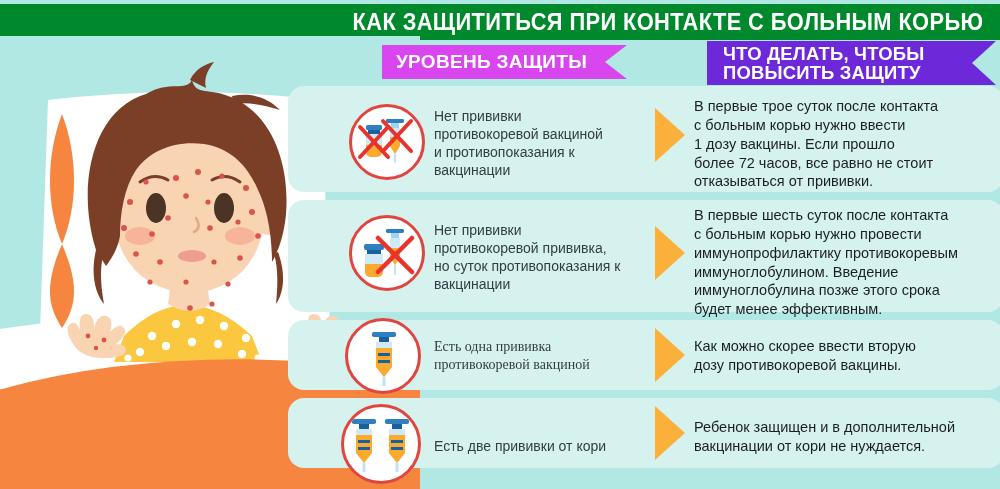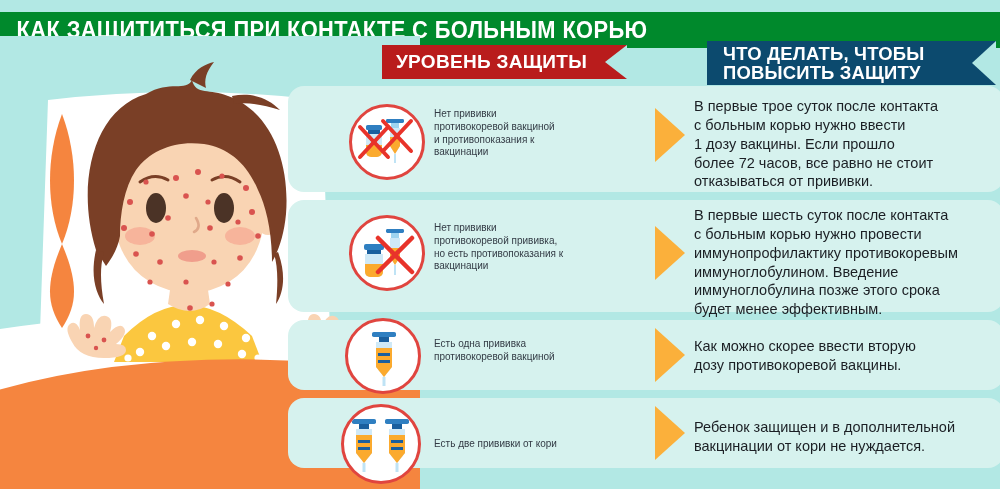--- a/index.html
+++ b/index.html
@@ -14,27 +14,27 @@
     position: relative;
     width: 1000px;
     height: 489px;
     overflow: hidden;
     background: #b2e8e4;
   }
 
   
   .header-bar {
     position: absolute;
-    left: 0; top: 12px;
+    left: 0; top: 4px;
     width: 1000px;
     height: 36px;
     background: #00892c;
     display: flex;
     align-items: center;
-    justify-content: flex-start;
+    justify-content: flex-end;
   }
   .header-title {
     color: #ffffff;
     font-size: 23px;
     font-weight: bold;
     letter-spacing: 0.4px;
     white-space: nowrap;
     transform: scaleX(0.95);
   }
 
@@ -59,41 +59,41 @@
     position: absolute;
     display: flex;
     align-items: center;
     color: #ffffff;
     font-weight: bold;
     line-height: 1.02;
   }
   .ribbon-red {
     left: 382px; top: 45px;
     width: 245px; height: 34px;
-    background: #b91c1c;
+    background: #d946ef;
     -webkit-clip-path: polygon(0 0, 100% 0, 100% 100%, 0 100%, 0 100%);
     clip-path: polygon(0% 0%, 100% 0%, 100% 100%, 0% 100%);
     padding-left: 14px;
     box-sizing: border-box;
     font-size: 19px;
     letter-spacing: 0.3px;
   }
   .ribbon-red::after {
     content: "";
     position: absolute;
     right: 0; top: 0;
     width: 22px; height: 34px;
     background: #b2e8e4;
     -webkit-clip-path: polygon(100% 0, 100% 100%, 0 50%);
     clip-path: polygon(100% 0, 100% 100%, 0 50%);
   }
   .ribbon-blue {
     left: 707px; top: 41px;
     width: 289px; height: 44px;
-    background: #0c4a6e;
+    background: #6d28d9;
     padding-left: 16px;
     box-sizing: border-box;
     font-size: 19px;
     letter-spacing: 0.2px;
     flex-direction: column;
     justify-content: center;
     align-items: flex-start;
   }
   .ribbon-blue::after {
     content: "";
@@ -115,21 +115,21 @@
     position: absolute;
     border-radius: 50%;
     background: #ffffff;
     border: 3px solid #e0453f;
     box-sizing: border-box;
     overflow: hidden;
   }
   .lbl {
     position: absolute;
     color: #333b45;
-    font-size: 10px;
+    font-size: 14px;
     line-height: 1.28;
   }
   .rtxt {
     position: absolute;
     color: #1b1f24;
     font-size: 14.5px;
     line-height: 1.30;
   }
 
   
@@ -333,21 +333,21 @@
       </g>
       <g stroke="#e8332a" stroke-width="4.5" stroke-linecap="round">
         <line x1="26" y1="20" x2="60" y2="54"></line>
         <line x1="60" y1="20" x2="26" y2="54"></line>
       </g>
     </svg>
   </div>
   <div class="lbl no-sel" style="left:434px; top:222px; width:210px;">
     <div>Нет прививки</div>
     <div>противокоревой прививка,</div>
-    <div>но есть противопоказания к</div>
+    <div>но суток противопоказания к</div>
     <div>вакцинации</div>
   </div>
   <div class="arrow" style="left:655px; top:226px; width:30px; height:54px;"></div>
   <div class="rtxt no-sel" style="left:694px; top:206px; width:310px;">
     <div>В первые шесть суток после контакта</div>
     <div>с больным корью нужно провести</div>
     <div>иммунопрофилактику противокоревым</div>
     <div>иммуноглобулином. Введение</div>
     <div>иммуноглобулина позже этого срока</div>
     <div>будет менее эффективным.</div>
@@ -359,21 +359,21 @@
         <rect x="24" y="11" width="24" height="5" rx="1.8" fill="#2f7fc1"></rect>
         <rect x="31" y="16" width="10" height="5" fill="#1a5f9e"></rect>
         <path d="M 28 21 h 16 v 25 l -8 10 l -8 -10 z" fill="#cfe9f7"></path>
         <path d="M 28 27 h 16 v 19 l -8 10 l -8 -10 z" fill="#fbaa2e"></path>
         <rect x="30" y="32" width="12" height="3" fill="#1a5f9e"></rect>
         <rect x="30" y="39" width="12" height="3" fill="#1a5f9e"></rect>
         <rect x="34.5" y="56" width="3" height="9" fill="#bfe3f5"></rect>
       </g>
     </svg>
   </div>
-  <div class="lbl no-sel" style="left:434px; top:338px; width:210px;">
+  <div class="lbl no-sel" style="left:434px; top:338px; width:210px;font-family:Liberation Serif, serif;">
     <div>Есть одна прививка</div>
     <div>противокоревой вакциной</div>
   </div>
   <div class="arrow" style="left:655px; top:328px; width:30px; height:54px;"></div>
   <div class="rtxt no-sel" style="left:694px; top:337px; width:310px;">
     <div>Как можно скорее ввести вторую</div>
     <div>дозу противокоревой вакцины.</div>
   </div>
 
   <div class="circle-icon" style="left:341px; top:404px; width:80px; height:80px;">

